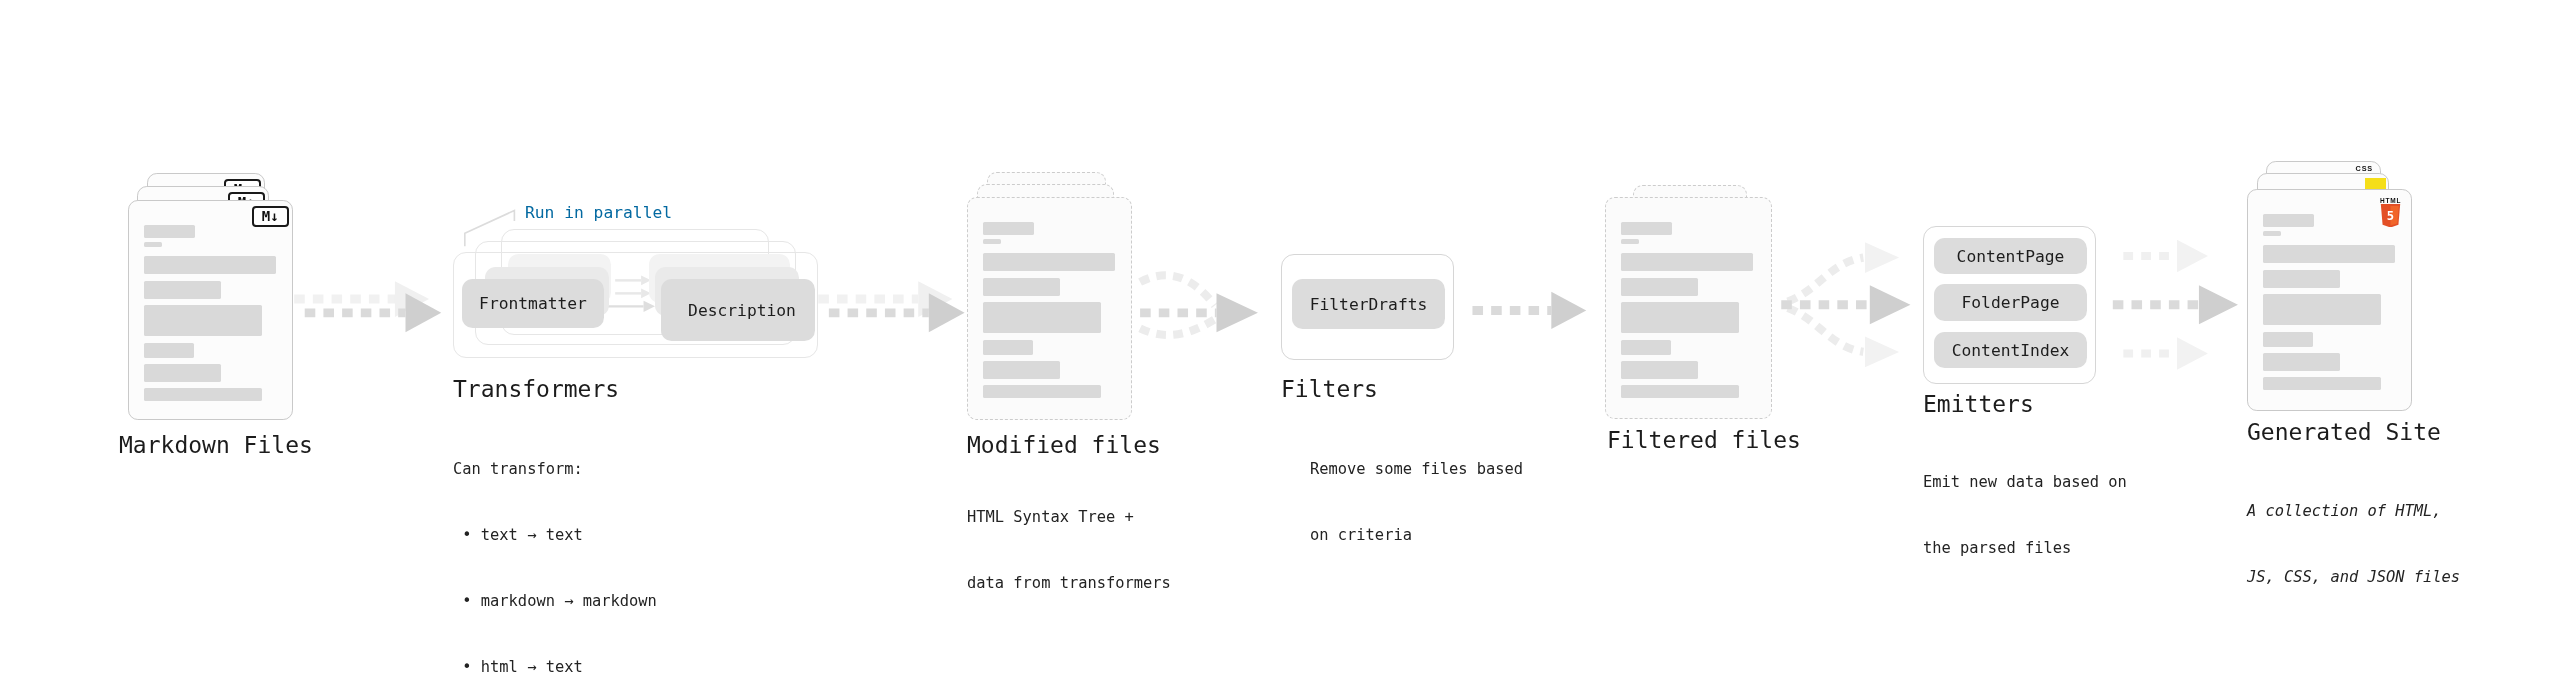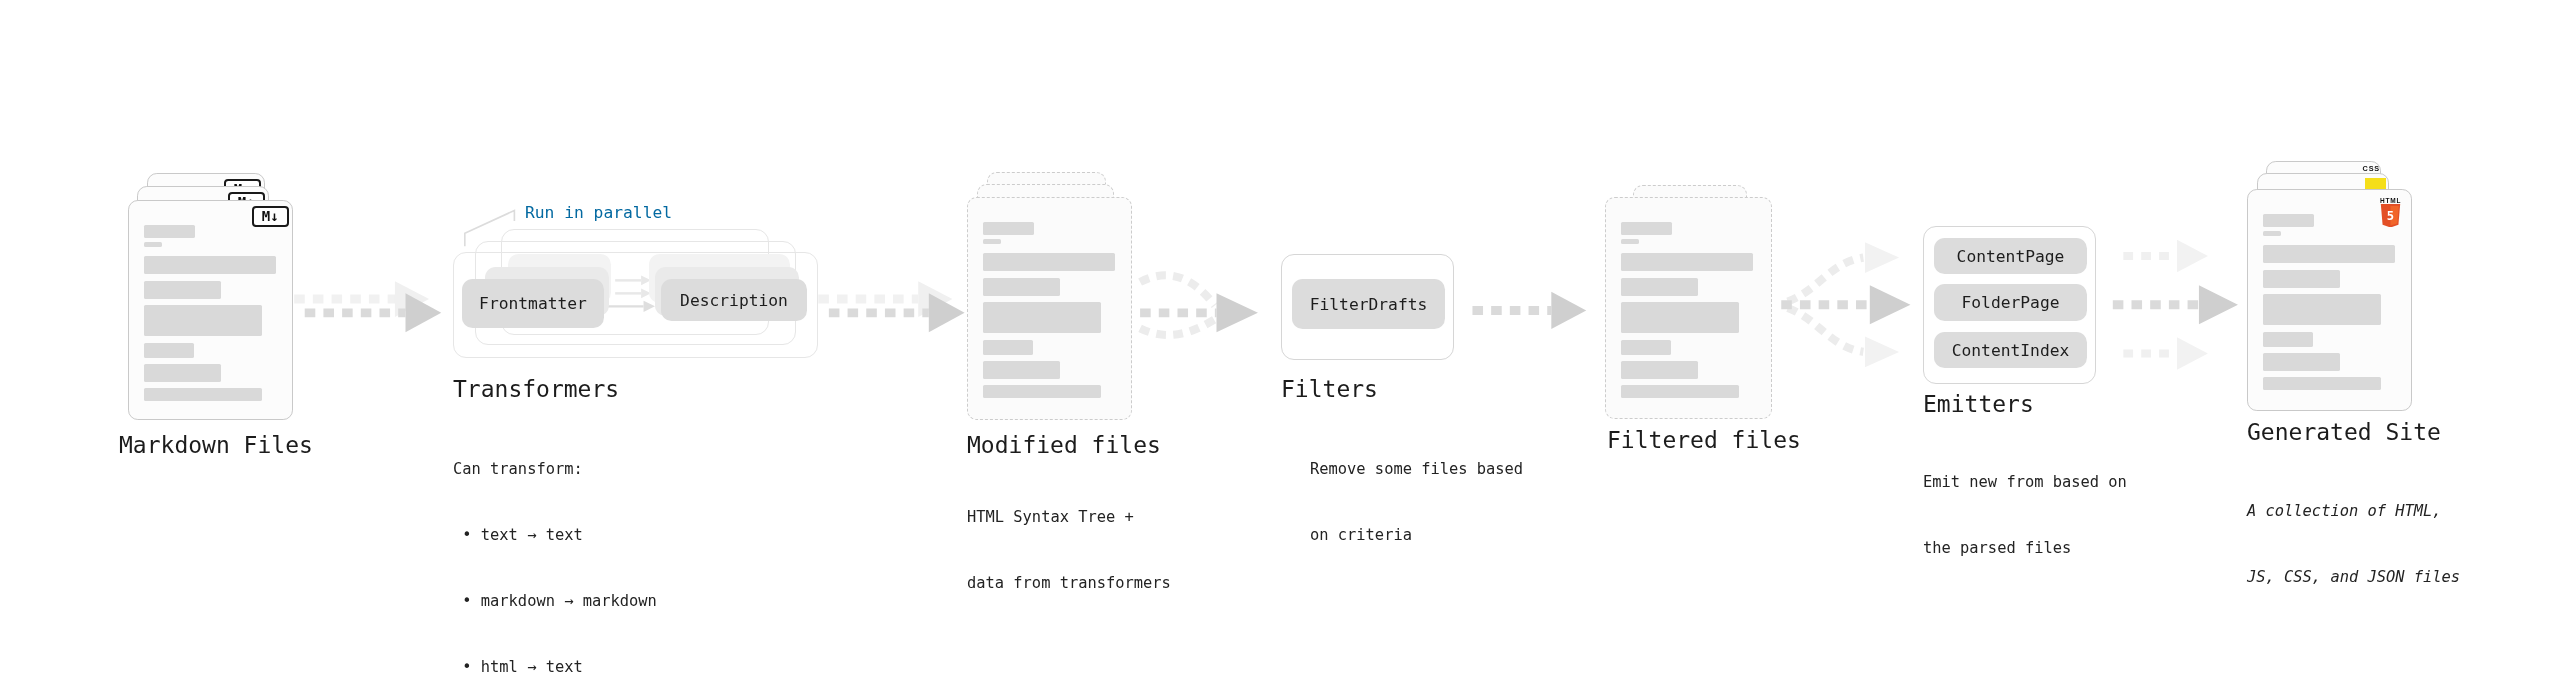--- a/index.html
+++ b/index.html
@@ -21,21 +21,21 @@
   .ghost{position:absolute;border-radius:10.6px;}
   .callout-text{position:absolute;font-size:16.3px;color:#0369a1;white-space:pre;}
 
   .md-badge{position:absolute;right:3.3px;top:4.9px;width:37px;height:21px;display:flex;align-items:center;justify-content:center;
             background:#ffffff;border:2.4px solid #1a1a1a;border-radius:4.1px;box-sizing:border-box;
             font-weight:bold;font-size:14px;color:#111;}
 
   .html5-logo{position:absolute;right:8.1px;top:6.5px;width:24.4px;text-align:center;}
   .html5-word{font-size:6.5px;font-weight:bold;letter-spacing:0.8px;color:#111;font-family:"Liberation Sans",sans-serif;}
   .js-badge{position:absolute;right:1.6px;top:4.1px;width:21px;height:16.3px;background:#f5de19;}
-  .css-badge{position:absolute;right:0px;top:2.4px;width:24.4px;text-align:right;}
+  .css-badge{position:absolute;right:0px;top:2.4px;width:24.4px;text-align:left;}
   .css-word{font-size:7.3px;font-weight:bold;color:#111;font-family:"Liberation Sans",sans-serif;letter-spacing:0.8px;}
   .css-bar{height:3.3px;background:#2965f1;margin-top:0.8px;}
 </style>
 </head>
 <body>
 
 <div class="canvas">
 
   <svg class="arrows" width="2576" height="681" viewBox="0 0 3170 838">
 
@@ -128,21 +128,21 @@
     <div class="tbox" style="left:453px;top:252px;width:365px;height:106px;"></div>
 
     <div class="callout-text" style="left:525px;top:203px;">Run in parallel</div>
 
     <div class="ghost" style="left:508px;top:254px;width:103px;height:49px;background:#f3f3f3;"></div>
     <div class="ghost" style="left:485px;top:267px;width:124px;height:49px;background:#eaeaea;"></div>
     <div class="ghost" style="left:649px;top:254px;width:141px;height:49px;background:#f3f3f3;"></div>
     <div class="ghost" style="left:655px;top:267px;width:144px;height:49px;background:#eaeaea;"></div>
 
     <div class="btn" style="left:462px;top:279px;width:142px;height:49px;">Frontmatter</div>
-    <div class="btn" style="left:661px;top:279px;width:146px;height:42px;">Description</div>
+    <div class="btn" style="left:661px;top:279px;width:146px;height:62px;padding-left:8px;">Description</div>
 
     <div class="node-title" style="left:453px;top:376px;">Transformers</div>
     <div class="node-desc" style="left:453px;top:414px;">
       <div>Can transform:</div>
       <div> • text → text</div>
       <div> • markdown → markdown</div>
       <div> • html → text</div>
     </div>
   </div>
 
@@ -195,21 +195,21 @@
     <div class="node-title" style="left:1607px;top:427px;">Filtered files</div>
   </div>
 
   <div>
     <div class="obox" style="left:1923px;top:226px;width:173px;height:158px;"></div>
     <div class="btn" style="left:1934px;top:238px;width:153px;height:36px;">ContentPage</div>
     <div class="btn" style="left:1934px;top:284px;width:153px;height:37px;">FolderPage</div>
     <div class="btn" style="left:1934px;top:332px;width:153px;height:36px;">ContentIndex</div>
     <div class="node-title" style="left:1923px;top:391px;">Emitters</div>
     <div class="node-desc" style="left:1923px;top:427px;">
-      <div>Emit new from based on</div>
+      <div>Emit new data based on</div>
       <div>the parsed files</div>
     </div>
   </div>
 
   <div>
     <div class="page" style="left:2266px;top:161px;width:115px;height:98px;z-index:1;">
       <div class="css-badge">
         <div class="css-word">CSS</div>
         <div class="css-bar"></div>
       </div>

